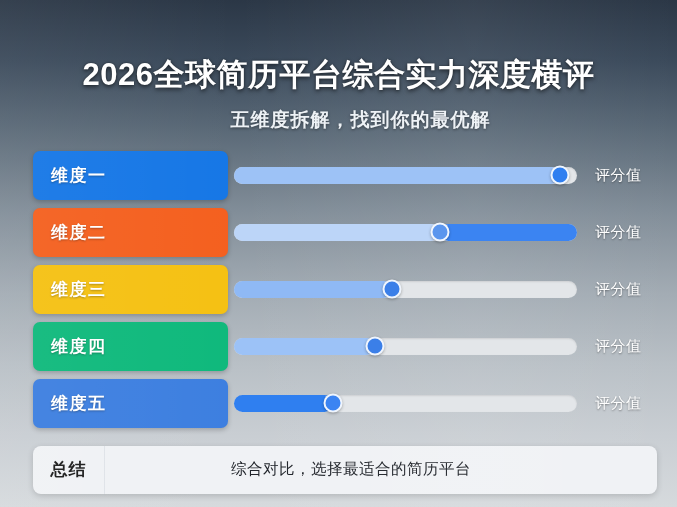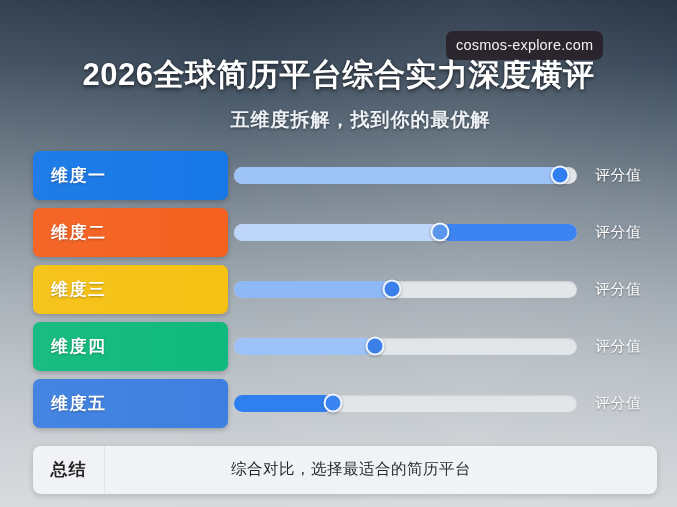--- a/index.html
+++ b/index.html
@@ -180,21 +180,20 @@
   }
 </style>
 </head>
 <body>
 
 <div class="sheen"></div>
 
 <div class="header">
   <div class="title">2026全球简历平台综合实力深度横评</div>
   <div class="subtitle">五维度拆解，找到你的最优解</div>
-  <div class="watermark">cosmos-explore.com</div>
 </div>
 
 <div class="rows" id="rows-container">
     <div class="row">
       <div class="dim-card" style="background: rgb(22, 119, 230);">
         <span>维度一</span>
       </div>
       <div class="slider-wrap">
         <div class="track" style="background: rgb(227, 230, 233);">
           <div class="fill" style="width: 95%; background: rgb(157, 194, 246);"></div>

